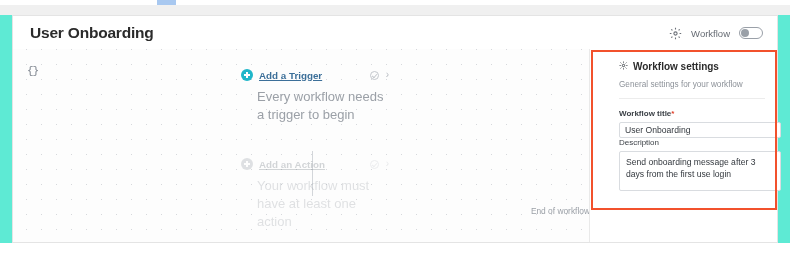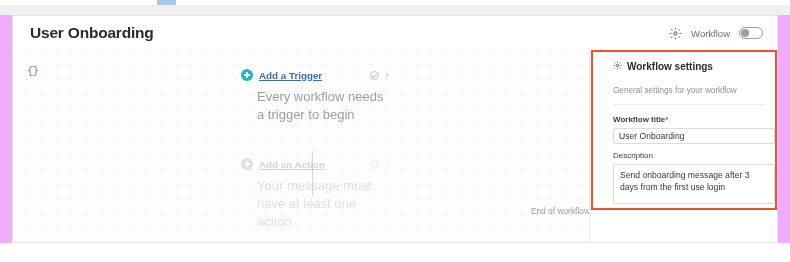--- a/index.html
+++ b/index.html
@@ -5,21 +5,21 @@
   html, body {
     margin: 0;
     padding: 0;
     background: #ffffff;
     font-family: "Liberation Sans", sans-serif;
   }
   #screen {
     position: relative;
     width: 790px;
     height: 262px;
-    background: #f0abfc;
+    background: #5eead4;
     overflow: hidden;
   }
 
   
   .top-strip {
     position: absolute;
     left: 0; top: 0;
     width: 790px; height: 6px;
     background: #ffffff;
   }
@@ -224,41 +224,41 @@
     height: 100%;
     background: #ffffff;
   }
   .panel {
     position: absolute;
     left: 3px; top: 3px;
     width: 182px;
     height: 156px;
     background: #ffffff;
     box-sizing: border-box;
-    padding: 9px 10px 0 20px;
+    padding: 9px 10px 0 26px;
   }
   .panel-outline {
     position: absolute;
     left: 1px; top: 1px;
     width: 186px; height: 160px;
     border: 2px solid #f2512c;
     box-sizing: border-box;
     pointer-events: none;
   }
   .panel-title {
     display: flex;
     align-items: center;
     gap: 5px;
     font-size: 10px;
     font-weight: bold;
     color: #2b2b2b;
     white-space: nowrap;
   }
   .panel-sub {
-    margin-top: 14px;
+    margin-top: 8px;
     font-size: 8.2px;
     color: #8d9299;
     white-space: nowrap;
   }
   .panel-divider {
     margin-top: 9px;
     height: 1px;
     background: #ececec;
   }
   .field-label {
@@ -276,21 +276,20 @@
     border-radius: 2px;
     box-sizing: border-box;
     font-family: "Liberation Sans", sans-serif;
     font-size: 8.6px;
     color: #33383e;
     padding: 0 5px;
     background: #ffffff;
     outline: none;
   }
   .field-label2 {
-    margin-top: 7px;
     font-size: 8px;
     color: #3a3f45;
   }
   .text-area {
     margin-top: 4px;
     width: 162px;
     height: 40px;
     border: 1px solid #d9dce0;
     border-radius: 2px;
     box-sizing: border-box;
@@ -358,21 +357,21 @@
 
       <div class="node node-faded" style="left:228px; top:107px;">
         <div class="node-head">
           <span class="plus-icon"></span>
           <span class="node-title">Add an Action</span>
           <span class="node-actions">
             <span class="check-circle"></span>
             <span class="chevron">›</span>
           </span>
         </div>
-        <div class="node-sub">Your message must have at least one action</div>
+        <div class="node-sub">Your workflow must have at least one action</div>
       </div>
 
       <div class="end-of-workflow">End of workflow</div>
     </div>
 
     <div class="panel-wrap">
       <div class="panel">
 
         <div class="panel-title">
           <span>

